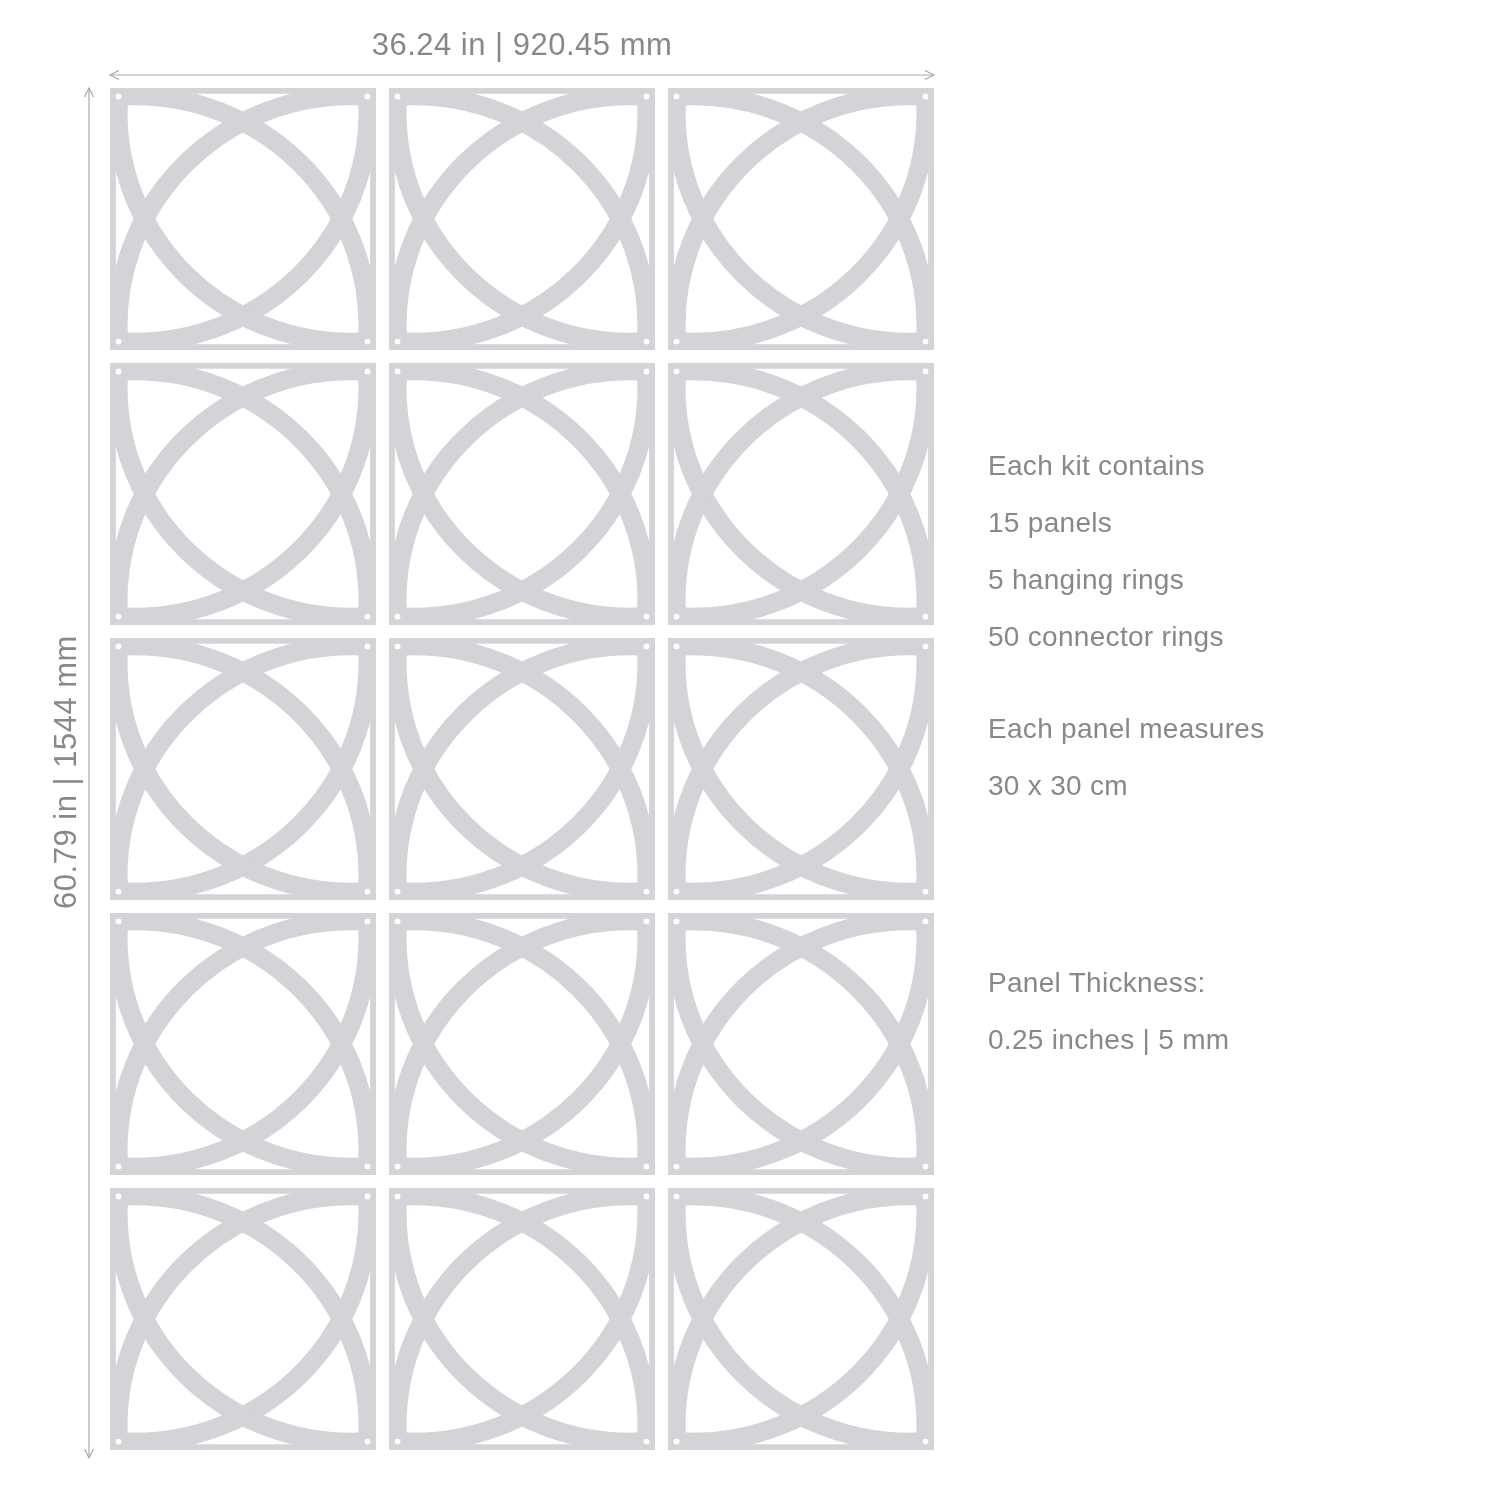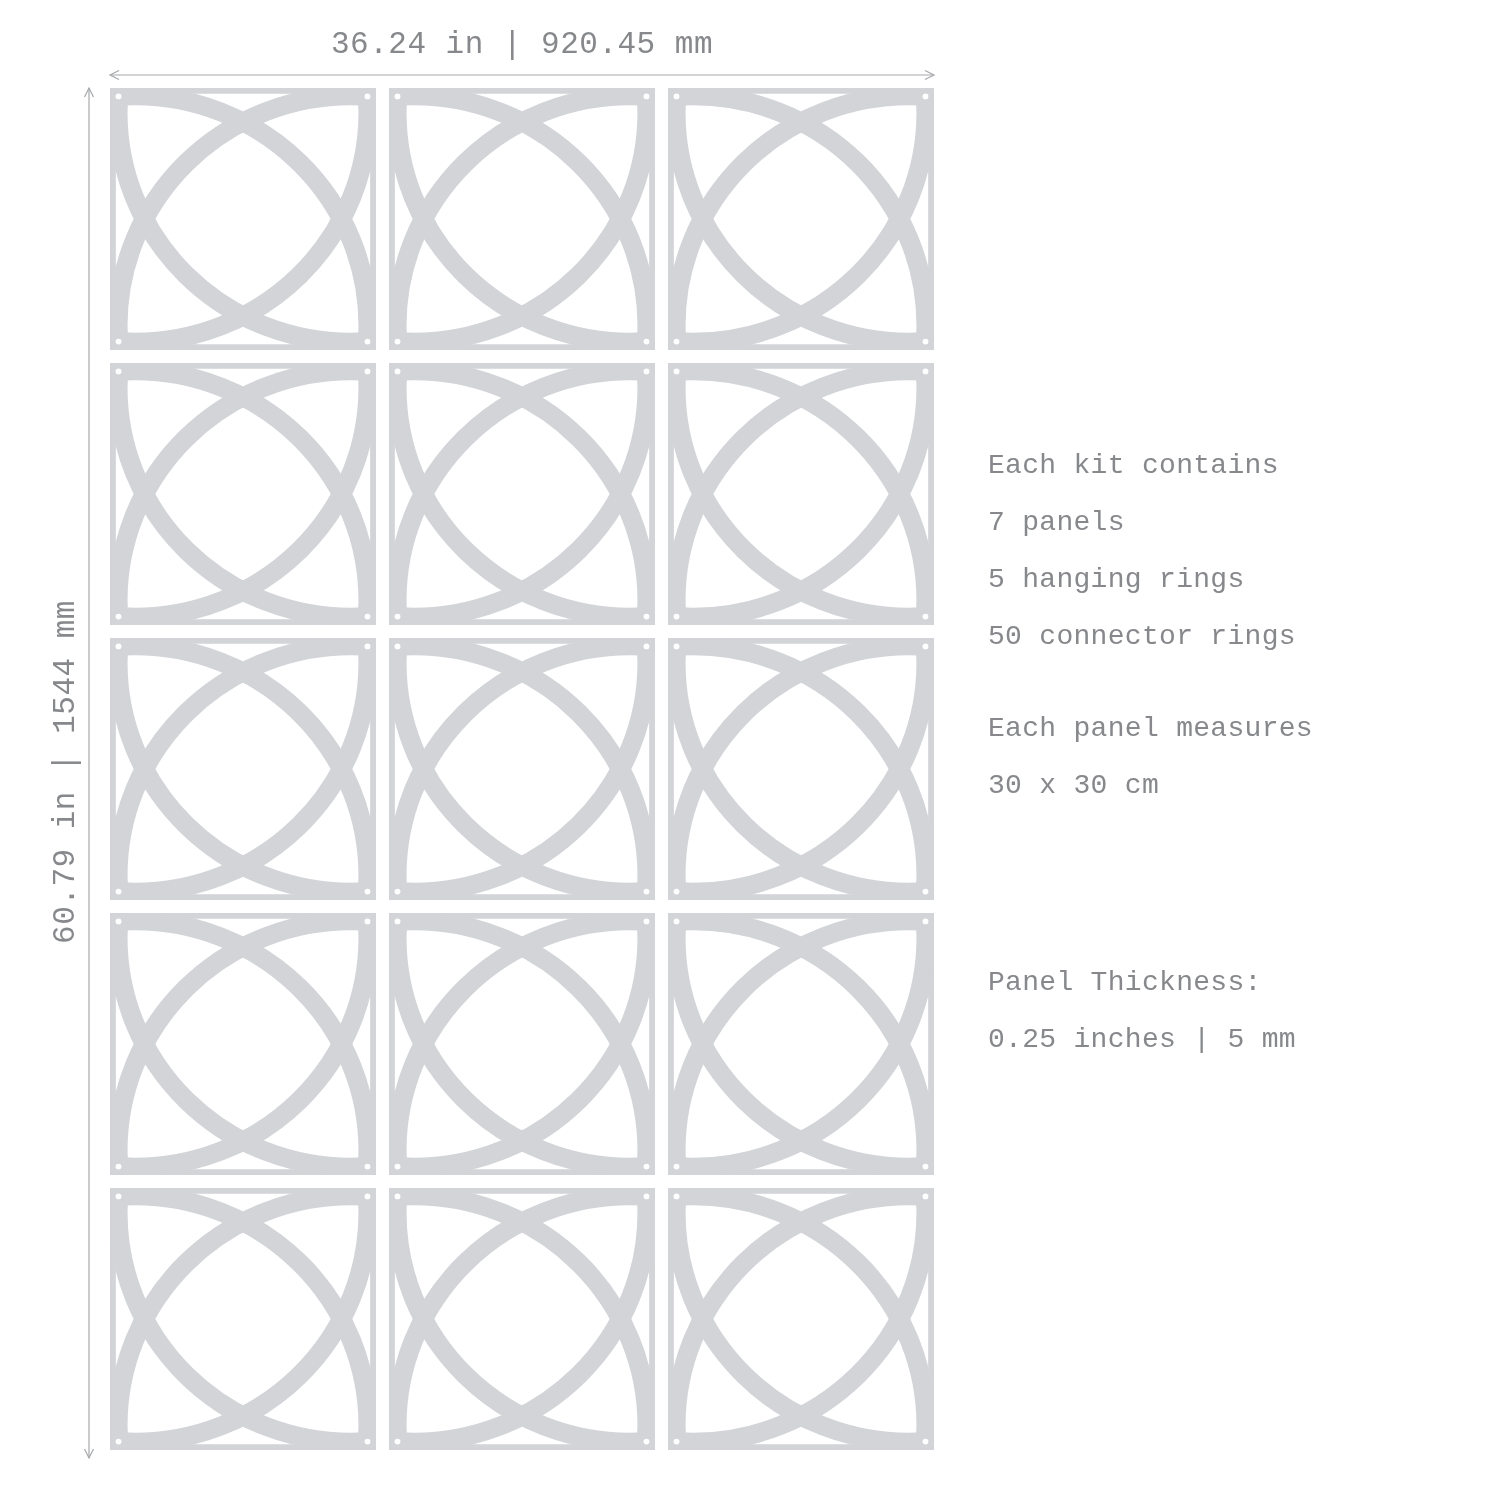--- a/index.html
+++ b/index.html
@@ -1,18 +1,18 @@
 <!DOCTYPE html>
 <html style="--panel: #d2d4d8; --text: #86888b; --line: #a6a8ab;"><head>
 <meta charset="utf-8">
 <style>
   html,body{margin:0;padding:0;background:#ffffff;}
   .canvas{
     position:relative;width:1500px;height:1500px;background:#ffffff;overflow:hidden;
-    font-family:Liberation Mono, monospace;
+    font-family:Liberation Sans, sans-serif;
   }
   
   .dim-label{
     position:absolute;color:var(--text,#86888b);font-size:31px;line-height:34px;
     letter-spacing:0.5px;white-space:nowrap;
   }
   .dim-label.width{left:110px;top:28px;width:824px;text-align:center;}
   .dim-label.height{left:66px;top:772px;transform:translate(-50%,-50%) rotate(-90deg);}
   svg.dimline{position:absolute;overflow:visible;}
   svg.dimline .stroke{stroke:var(--line,#a6a8ab);stroke-width:1.2;fill:none;}
@@ -231,21 +231,21 @@
       <circle class="band" cx="90.5" cy="90.5" r="87.5"></circle>
       <circle class="hole" cx="3.2" cy="3.2" r="1.1"></circle>
       <circle class="hole" cx="96.8" cy="3.2" r="1.1"></circle>
       <circle class="hole" cx="3.2" cy="96.8" r="1.1"></circle>
       <circle class="hole" cx="96.8" cy="96.8" r="1.1"></circle>
     </svg>
   </div>
 
   <div class="info-para kit">
     <div>Each kit contains</div>
-    <div>7 panels</div>
+    <div>15 panels</div>
     <div>5 hanging rings</div>
     <div>50 connector rings</div>
   </div>
 
   <div class="info-para panel">
     <div>Each panel measures</div>
     <div>30 x 30 cm</div>
   </div>
 
   <div class="info-para thickness">

